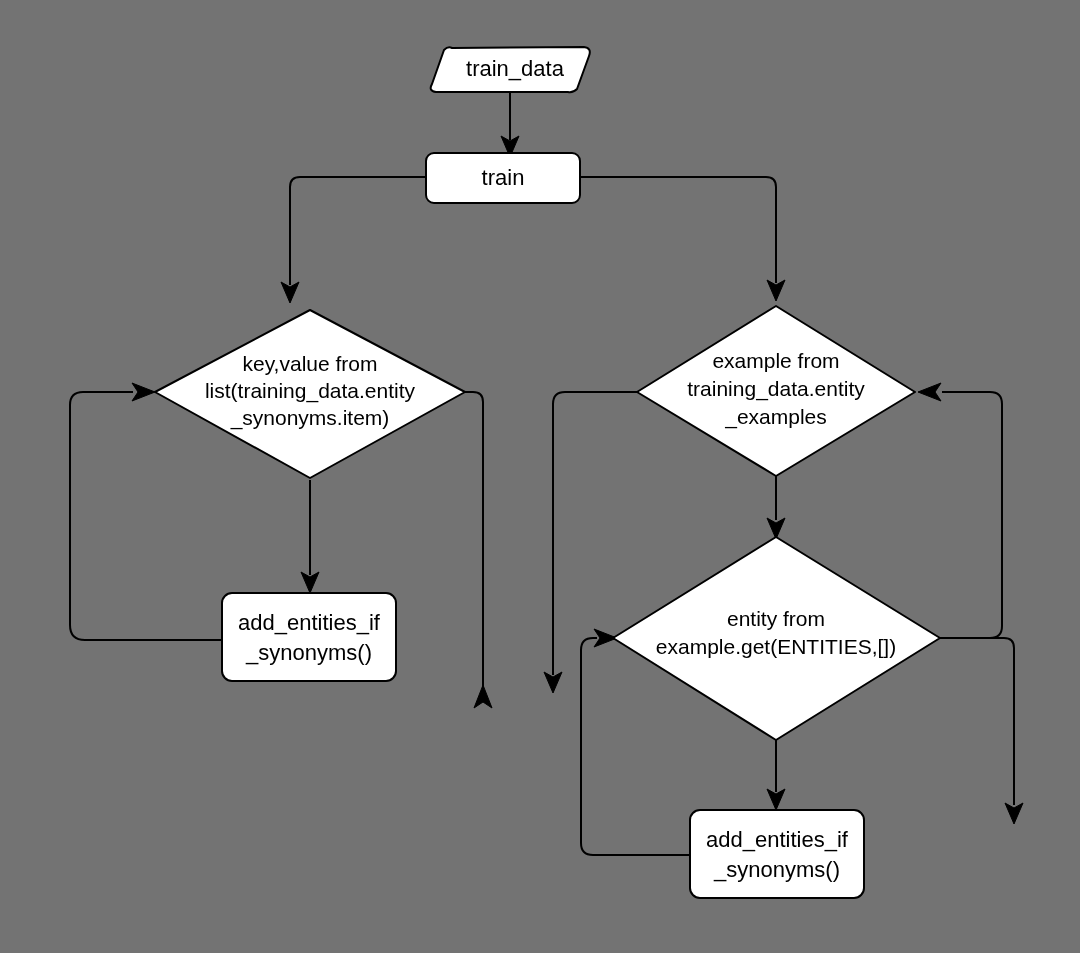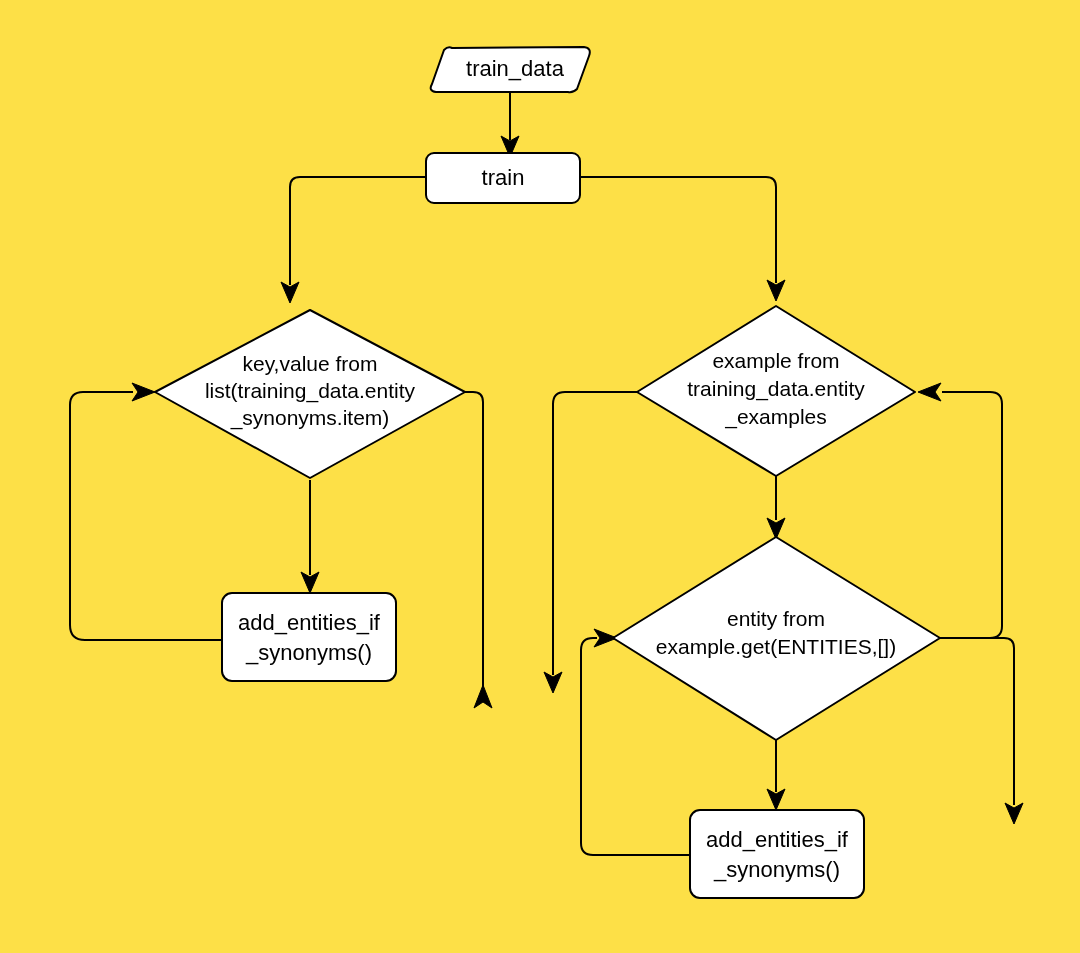--- a/index.html
+++ b/index.html
@@ -11,21 +11,21 @@
   body {
     width: 1080px;
     height: 953px;
     font-family: "Liberation Sans", sans-serif;
     overflow: hidden;
   }
   #diagram-root {
     position: relative;
     width: 1080px;
     height: 953px;
-    background: #fde047;
+    background: #737373;
   }
   svg.flow-canvas {
     position: absolute;
     top: 0;
     left: 0;
     width: 1080px;
     height: 953px;
     display: block;
   }
   .shape-outline {

